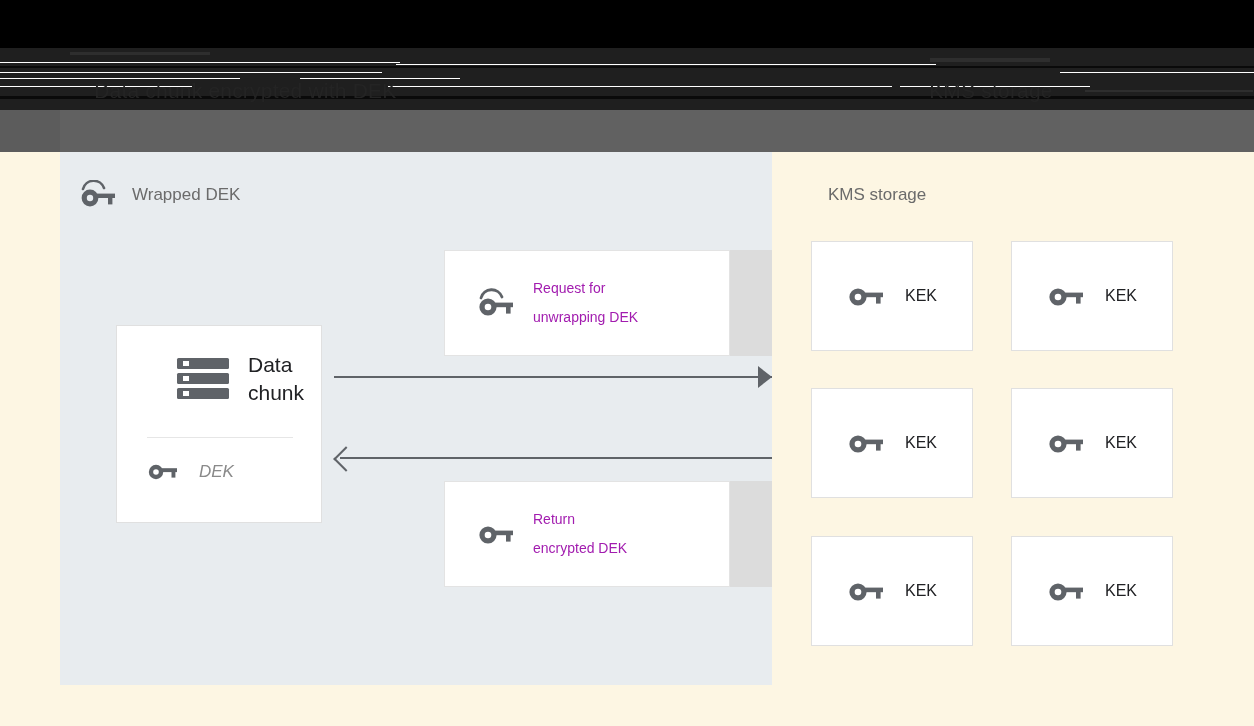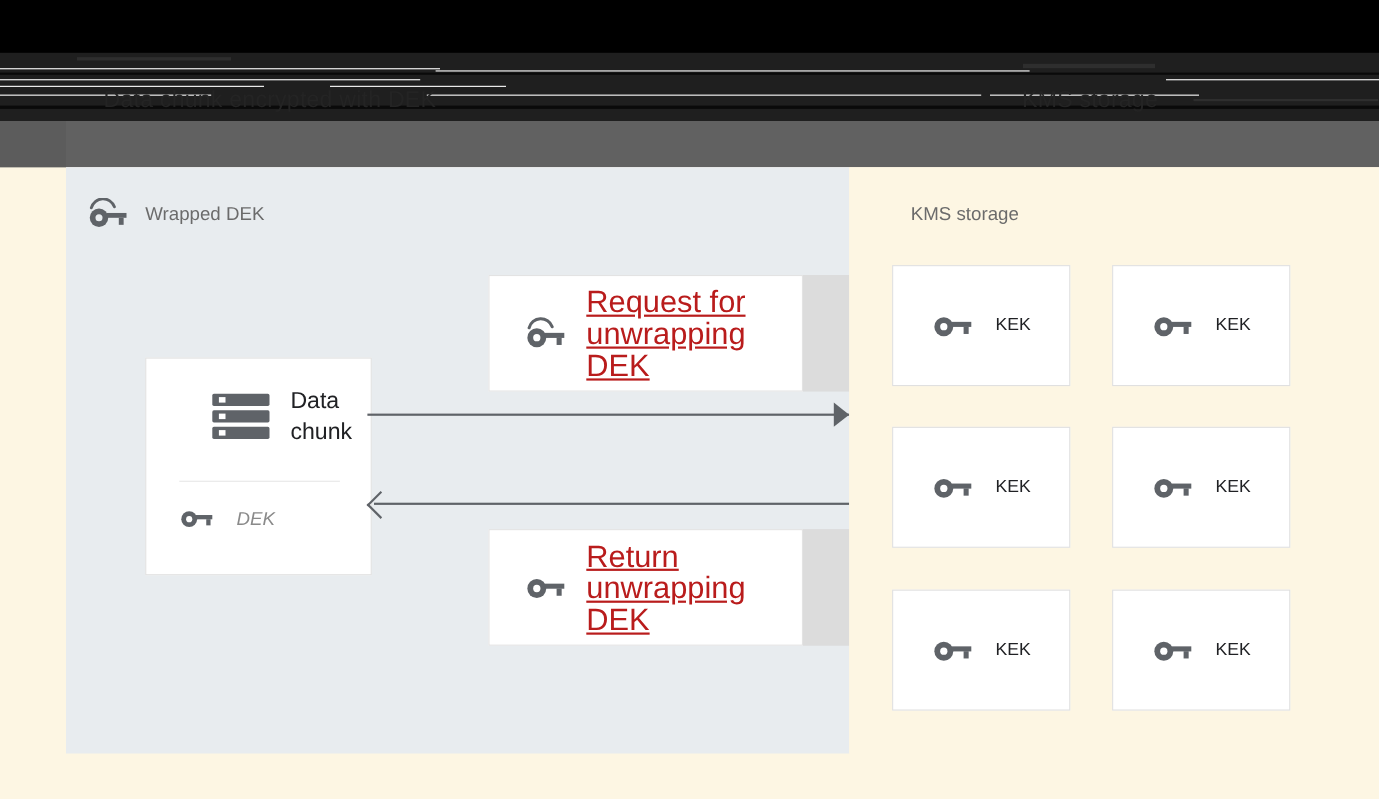--- a/index.html
+++ b/index.html
@@ -71,26 +71,26 @@
     position:absolute;background:#dcdcdc;width:42px;
   }
   .msg-box{
     position:absolute;background:#ffffff;
     border:1px solid #e3e3e3;
     display:flex;align-items:center;
     box-sizing:border-box;
   }
   .msg-box .ico{flex:0 0 auto;margin-left:32px;margin-right:16px;}
   .msg-box .txt{
-    font-size:28px;line-height:29px;color:#b91c1c;white-space:pre-line;text-decoration:underline;
+    font-size:14px;line-height:29px;color:#a21caf;white-space:pre-line;
   }
 
   
   .chunk-card{
-    position:absolute;left:132px;top:325px;width:206px;height:198px;
+    position:absolute;left:116px;top:325px;width:206px;height:198px;
     background:#ffffff;border:1px solid #e0e0e0;
     box-sizing:border-box;
     padding-left:28px;
   }
   .chunk-row{
     display:flex;align-items:center;
     margin-top:25px;margin-left:30px;
   }
   .chunk-row .txt{
     font-size:21px;line-height:28px;color:#202124;
@@ -205,21 +205,21 @@
 <div class="msg-box" style="left:444px;top:481px;width:286px;height:106px;">
   <span class="ico">
     <svg width="40" height="30" viewBox="0 0 40 30">
       <circle cx="11" cy="16" r="8.6" fill="#5f6368"></circle>
       <circle cx="11" cy="16" r="3.3" fill="#ffffff"></circle>
       <rect x="18" y="11.6" width="18" height="4.6" fill="#5f6368"></rect>
       <rect x="29" y="16" width="4.6" height="6.6" fill="#5f6368"></rect>
     </svg>
   </span>
   <span class="txt">Return
-unwrapping DEK</span>
+encrypted DEK</span>
 </div>
 
 <div class="chunk-card">
   <div class="chunk-row">
     <span>
       <svg width="56" height="46" viewBox="0 0 56 46">
         <rect x="2" y="2" width="52" height="11" rx="1.5" fill="#5f6368"></rect>
         <rect x="2" y="17" width="52" height="11" rx="1.5" fill="#5f6368"></rect>
         <rect x="2" y="32" width="52" height="11" rx="1.5" fill="#5f6368"></rect>
         <rect x="8" y="5" width="6" height="5" fill="#ffffff"></rect>

